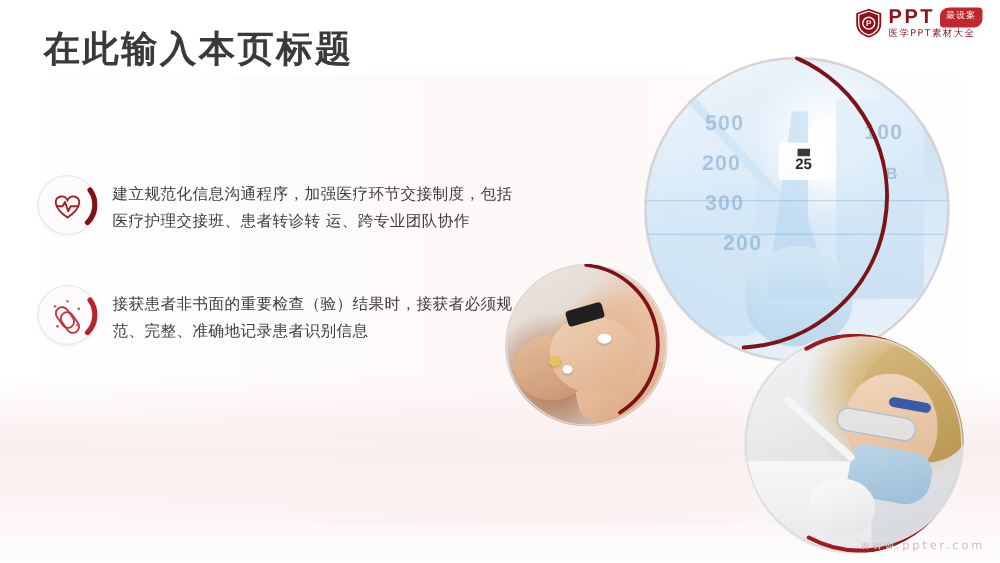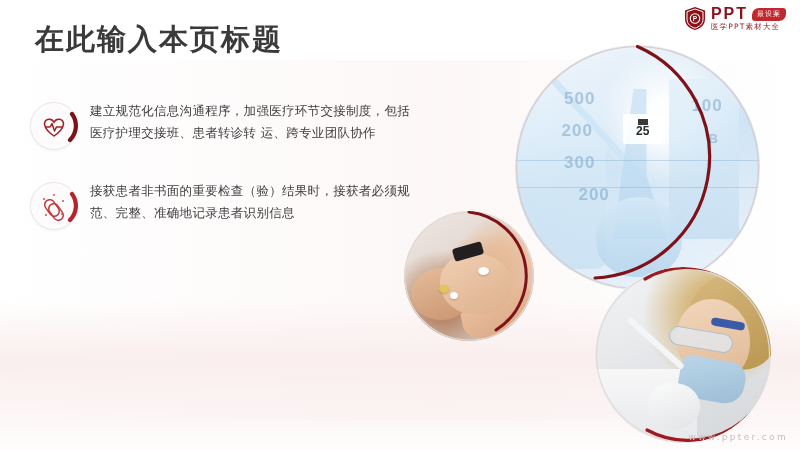--- a/index.html
+++ b/index.html
@@ -19,21 +19,21 @@
   .bg-band2{
     position:absolute;left:0;right:0;top:60px;height:360px;
     background:linear-gradient(90deg, rgba(255,255,255,0) 0%, rgba(250,238,238,.45) 55%, rgba(255,255,255,0) 100%);
     pointer-events:none;
   }
 
   
   .logo{position:absolute;right:14px;top:6px;display:flex;align-items:center;gap:5px;}
   .logo-shield{width:22px;height:25px;flex:0 0 auto;}
   .logo-right{display:flex;flex-direction:column;gap:1px;}
-  .logo-row1{display:flex;align-items:center;gap:4px;}
+  .logo-row1{display:flex;gap:4px;}
   .logo-ppt{
     font-size:16px;font-weight:bold;letter-spacing:2px;color:#8d1118;line-height:1;
     font-family:"Liberation Sans",sans-serif;
   }
   .logo-badge{
     background:#c0282d;color:#fff;font-size:7px;line-height:1;
     padding:3px 5px 3px 5px;border-radius:7px 3px 7px 3px;letter-spacing:1px;
     font-family:"DejaVu Sans",sans-serif;
   }
   .logo-sub{
@@ -43,21 +43,21 @@
 
   
   .title{
     position:absolute;left:35px;top:20px;
     font-size:29px;font-weight:bold;color:#3a3a3a;letter-spacing:2px;
     font-family:"DejaVu Sans",sans-serif;
   }
 
   
   .bullets{position:absolute;left:30px;top:100px;width:380px;}
-  .bullet{display:flex;align-items:flex-start;margin-bottom:30px;}
+  .bullet{display:flex;align-items:flex-end;margin-bottom:30px;margin-top:38px;}
   .b-icon{
     position:relative;width:48px;height:48px;flex:0 0 48px;margin-top:2px;
   }
   .b-icon .ring{
     position:absolute;inset:0;border-radius:50%;
     background:#fdfbfb;border:1px solid #ece7e7;
     box-shadow:0 1px 3px rgba(0,0,0,.05);
   }
   .b-icon svg{position:absolute;inset:0;}
   .b-text{

